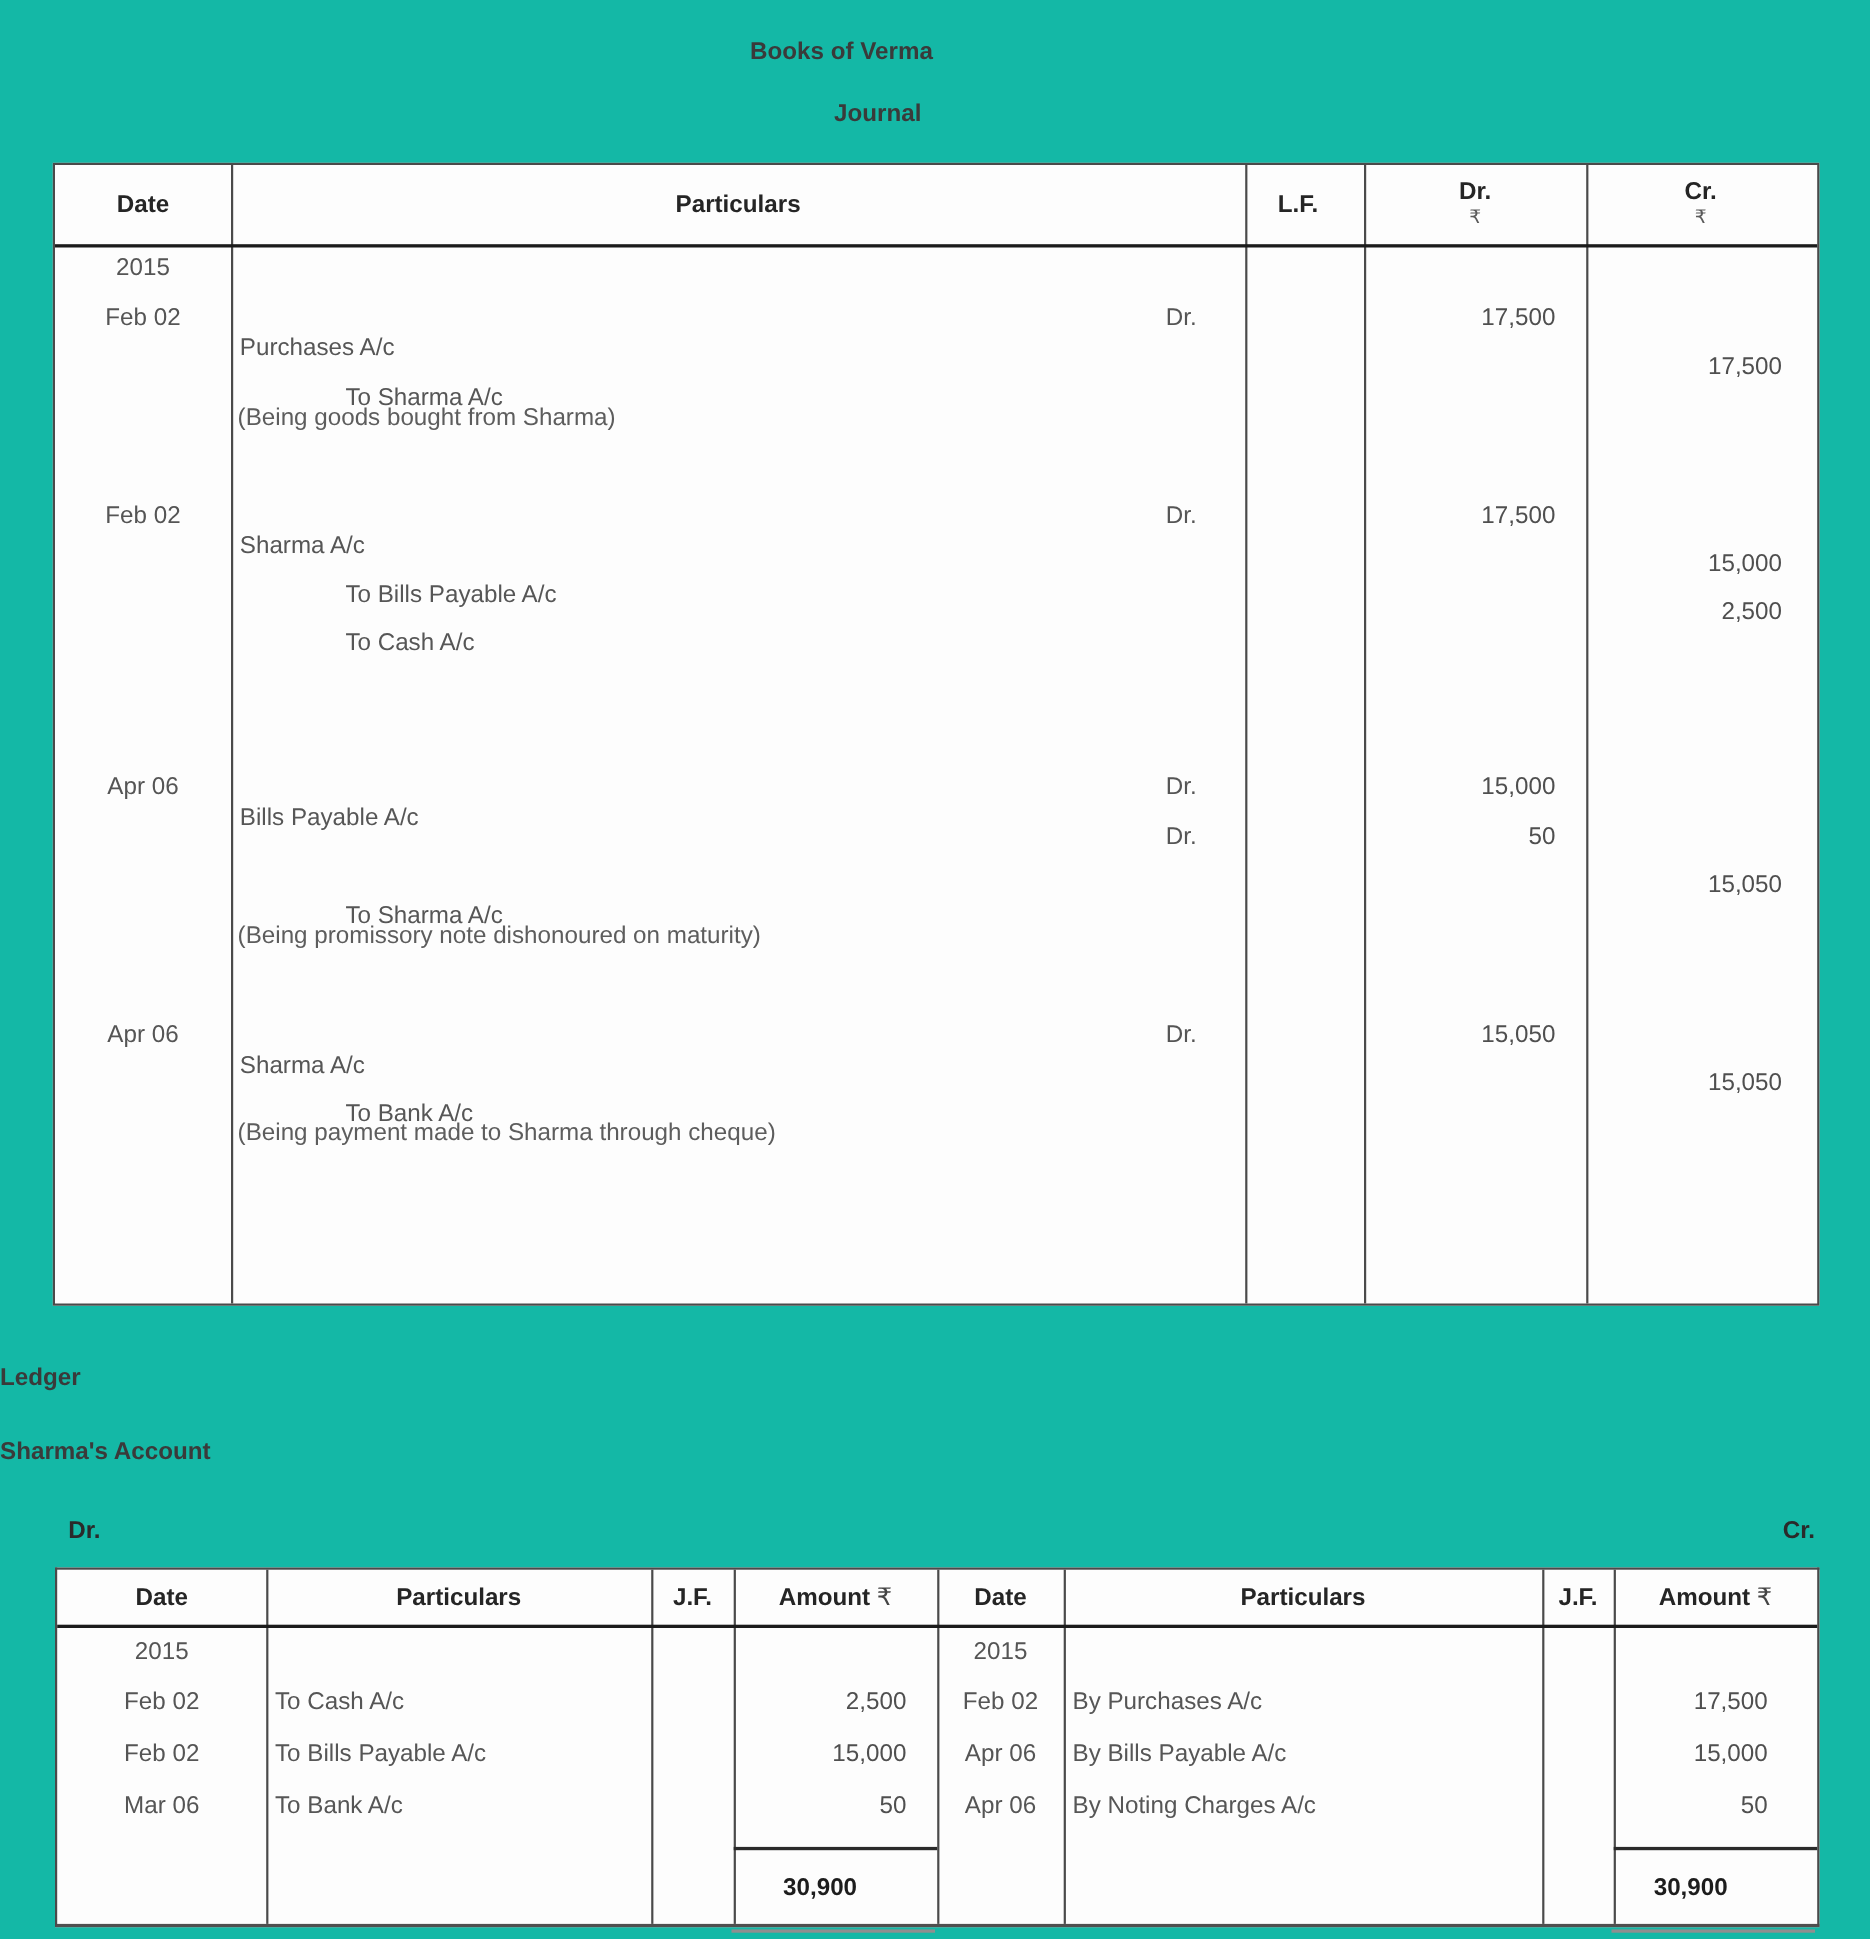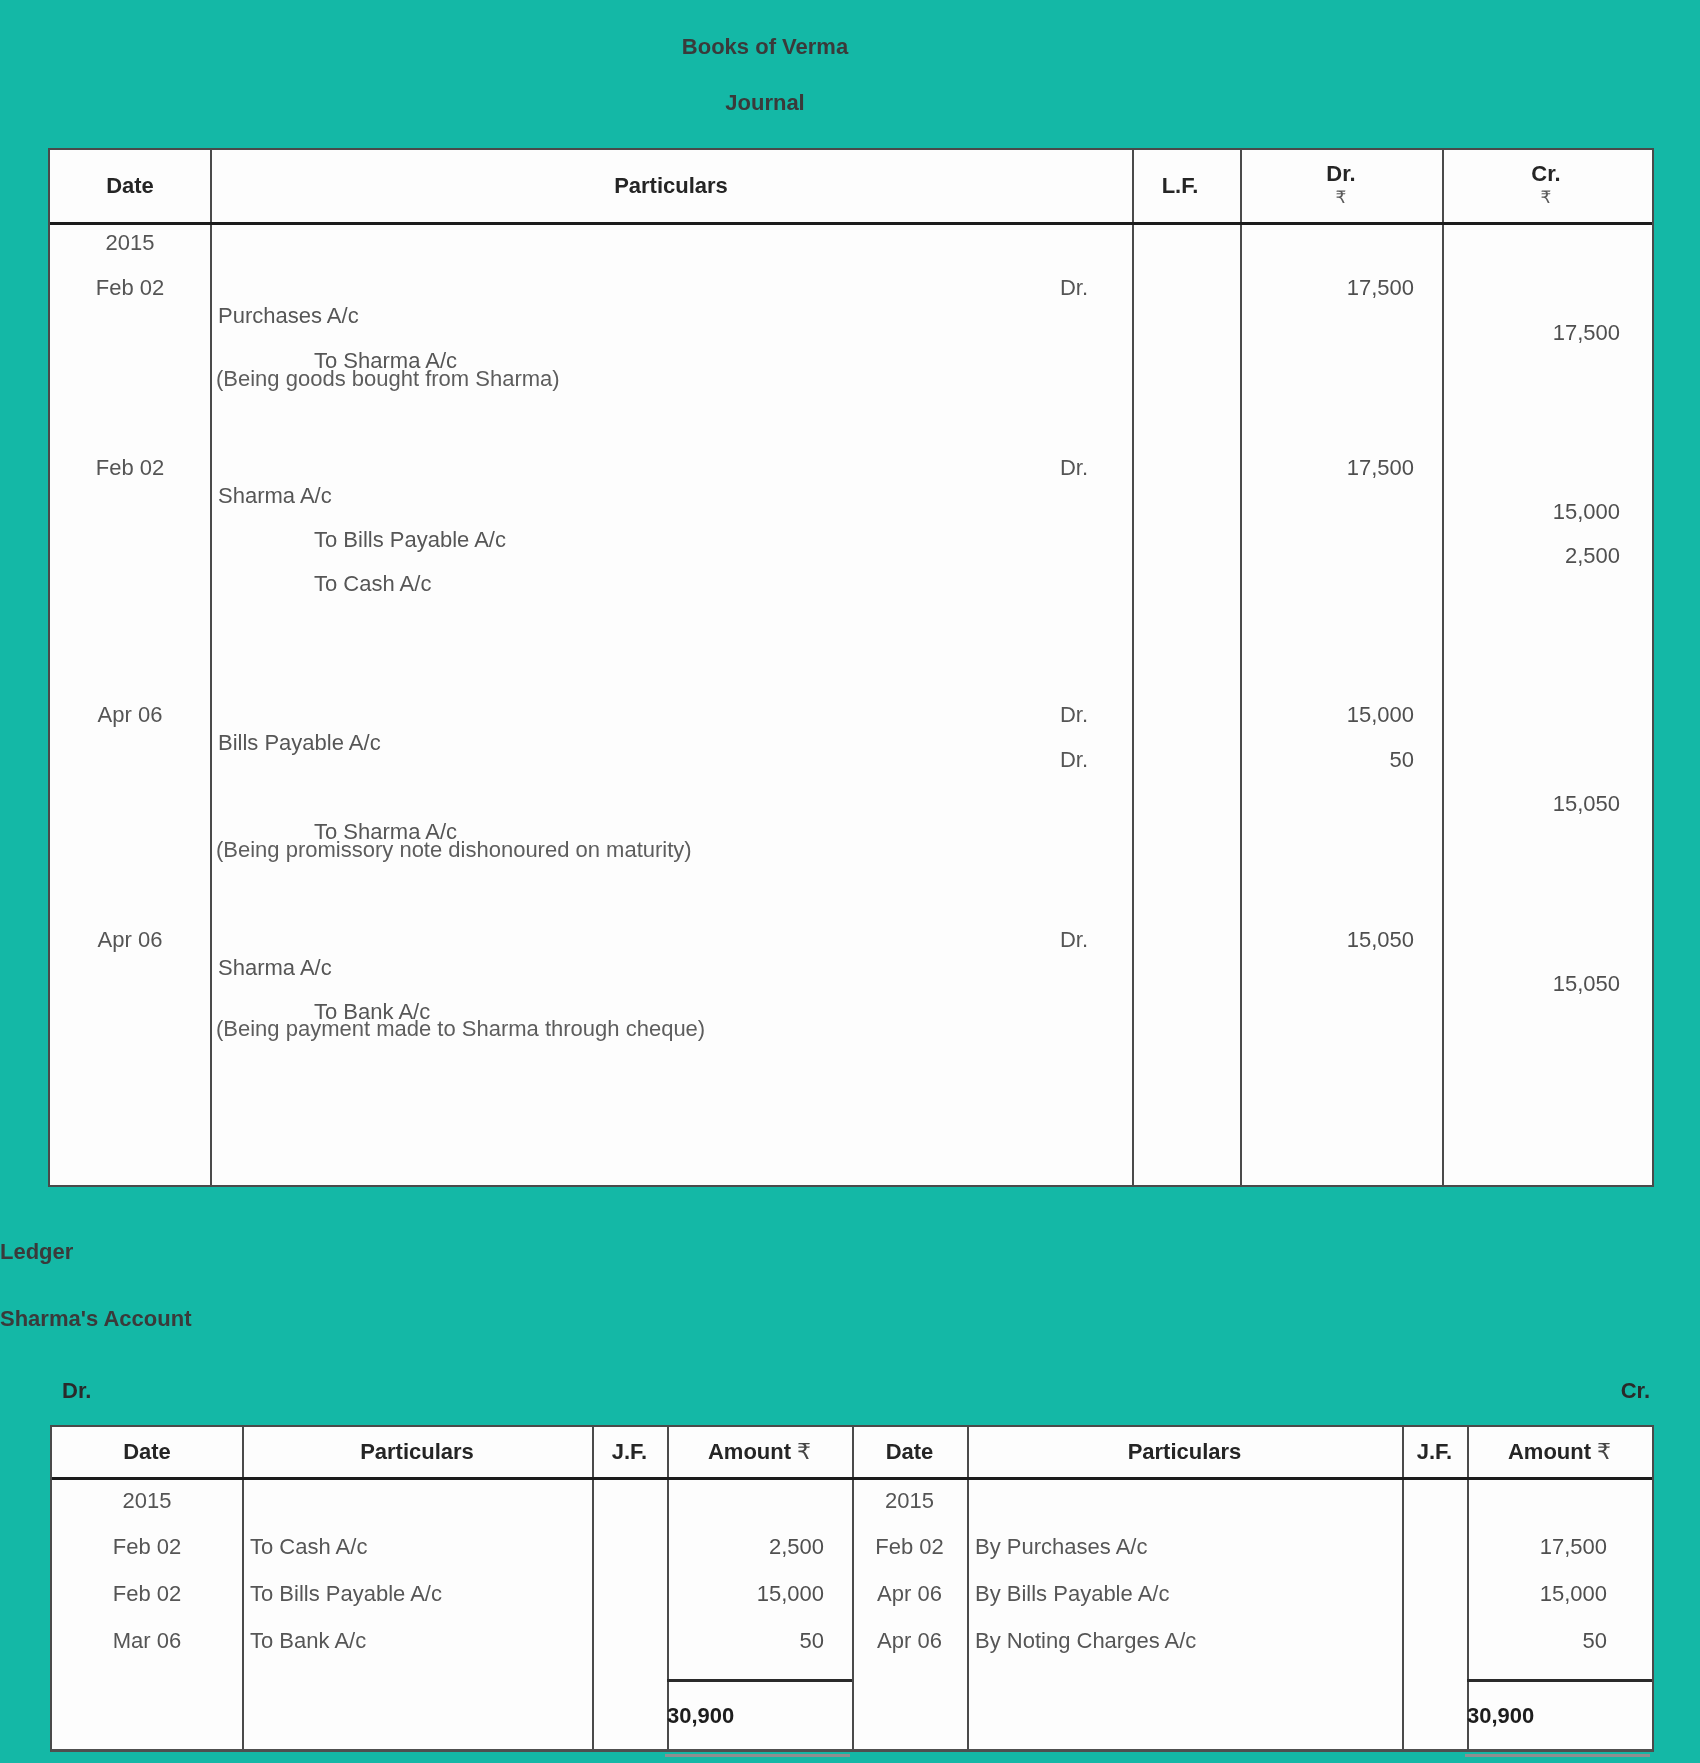--- a/index.html
+++ b/index.html
@@ -32,31 +32,31 @@
       font-weight:bold;color:#252525;}
   .lh .rup{font-weight:normal;margin-left:6px;color:#454545;}
   .lrow{position:absolute;left:0;width:100%;height:32px;line-height:32px;}
   .ld-date{position:absolute;left:0;width:190px;text-align:center;color:#555;}
   .ld-part{position:absolute;left:198px;width:340px;color:#565656;}
   .ld-amt{position:absolute;left:615px;width:157px;text-align:right;color:#4f4f4f;}
   .rd-date{position:absolute;left:800px;width:115px;text-align:center;color:#555;}
   .rd-part{position:absolute;left:923px;width:425px;color:#565656;}
   .rd-amt{position:absolute;left:1415px;width:140px;text-align:right;color:#4f4f4f;}
   .total-box{position:absolute;top:252px;height:68px;border-top:3px solid #2a2a2a;display:flex;align-items:center;
-             justify-content:flex-start;font-weight:bold;color:#1d1d1d;}
+             justify-content:center;font-weight:bold;color:#1d1d1d;}
   .dbl-rule{position:absolute;height:3px;background:#8f8f8f;}
   .drcr{font-weight:bold;color:#2a2a2a;}
 </style>
 </head>
 <body>
 
 <div id="page">
 
   <div class="abs ttl" style="top:34px;">Books of Verma</div>
-  <div class="abs ttl" style="top:90px;">Journal</div>
+  <div class="abs ttl" style="top:90px;padding-left:33px;">Journal</div>
 
   <div class="abs" id="jtable">
 
     <div class="vline" style="left:160px;"></div>
     <div class="vline" style="left:1082px;"></div>
     <div class="vline" style="left:1190px;"></div>
     <div class="vline" style="left:1392px;"></div>
     <div class="hdr-underline"></div>
 
     <div class="hcell" style="left:0;width:160px;">

